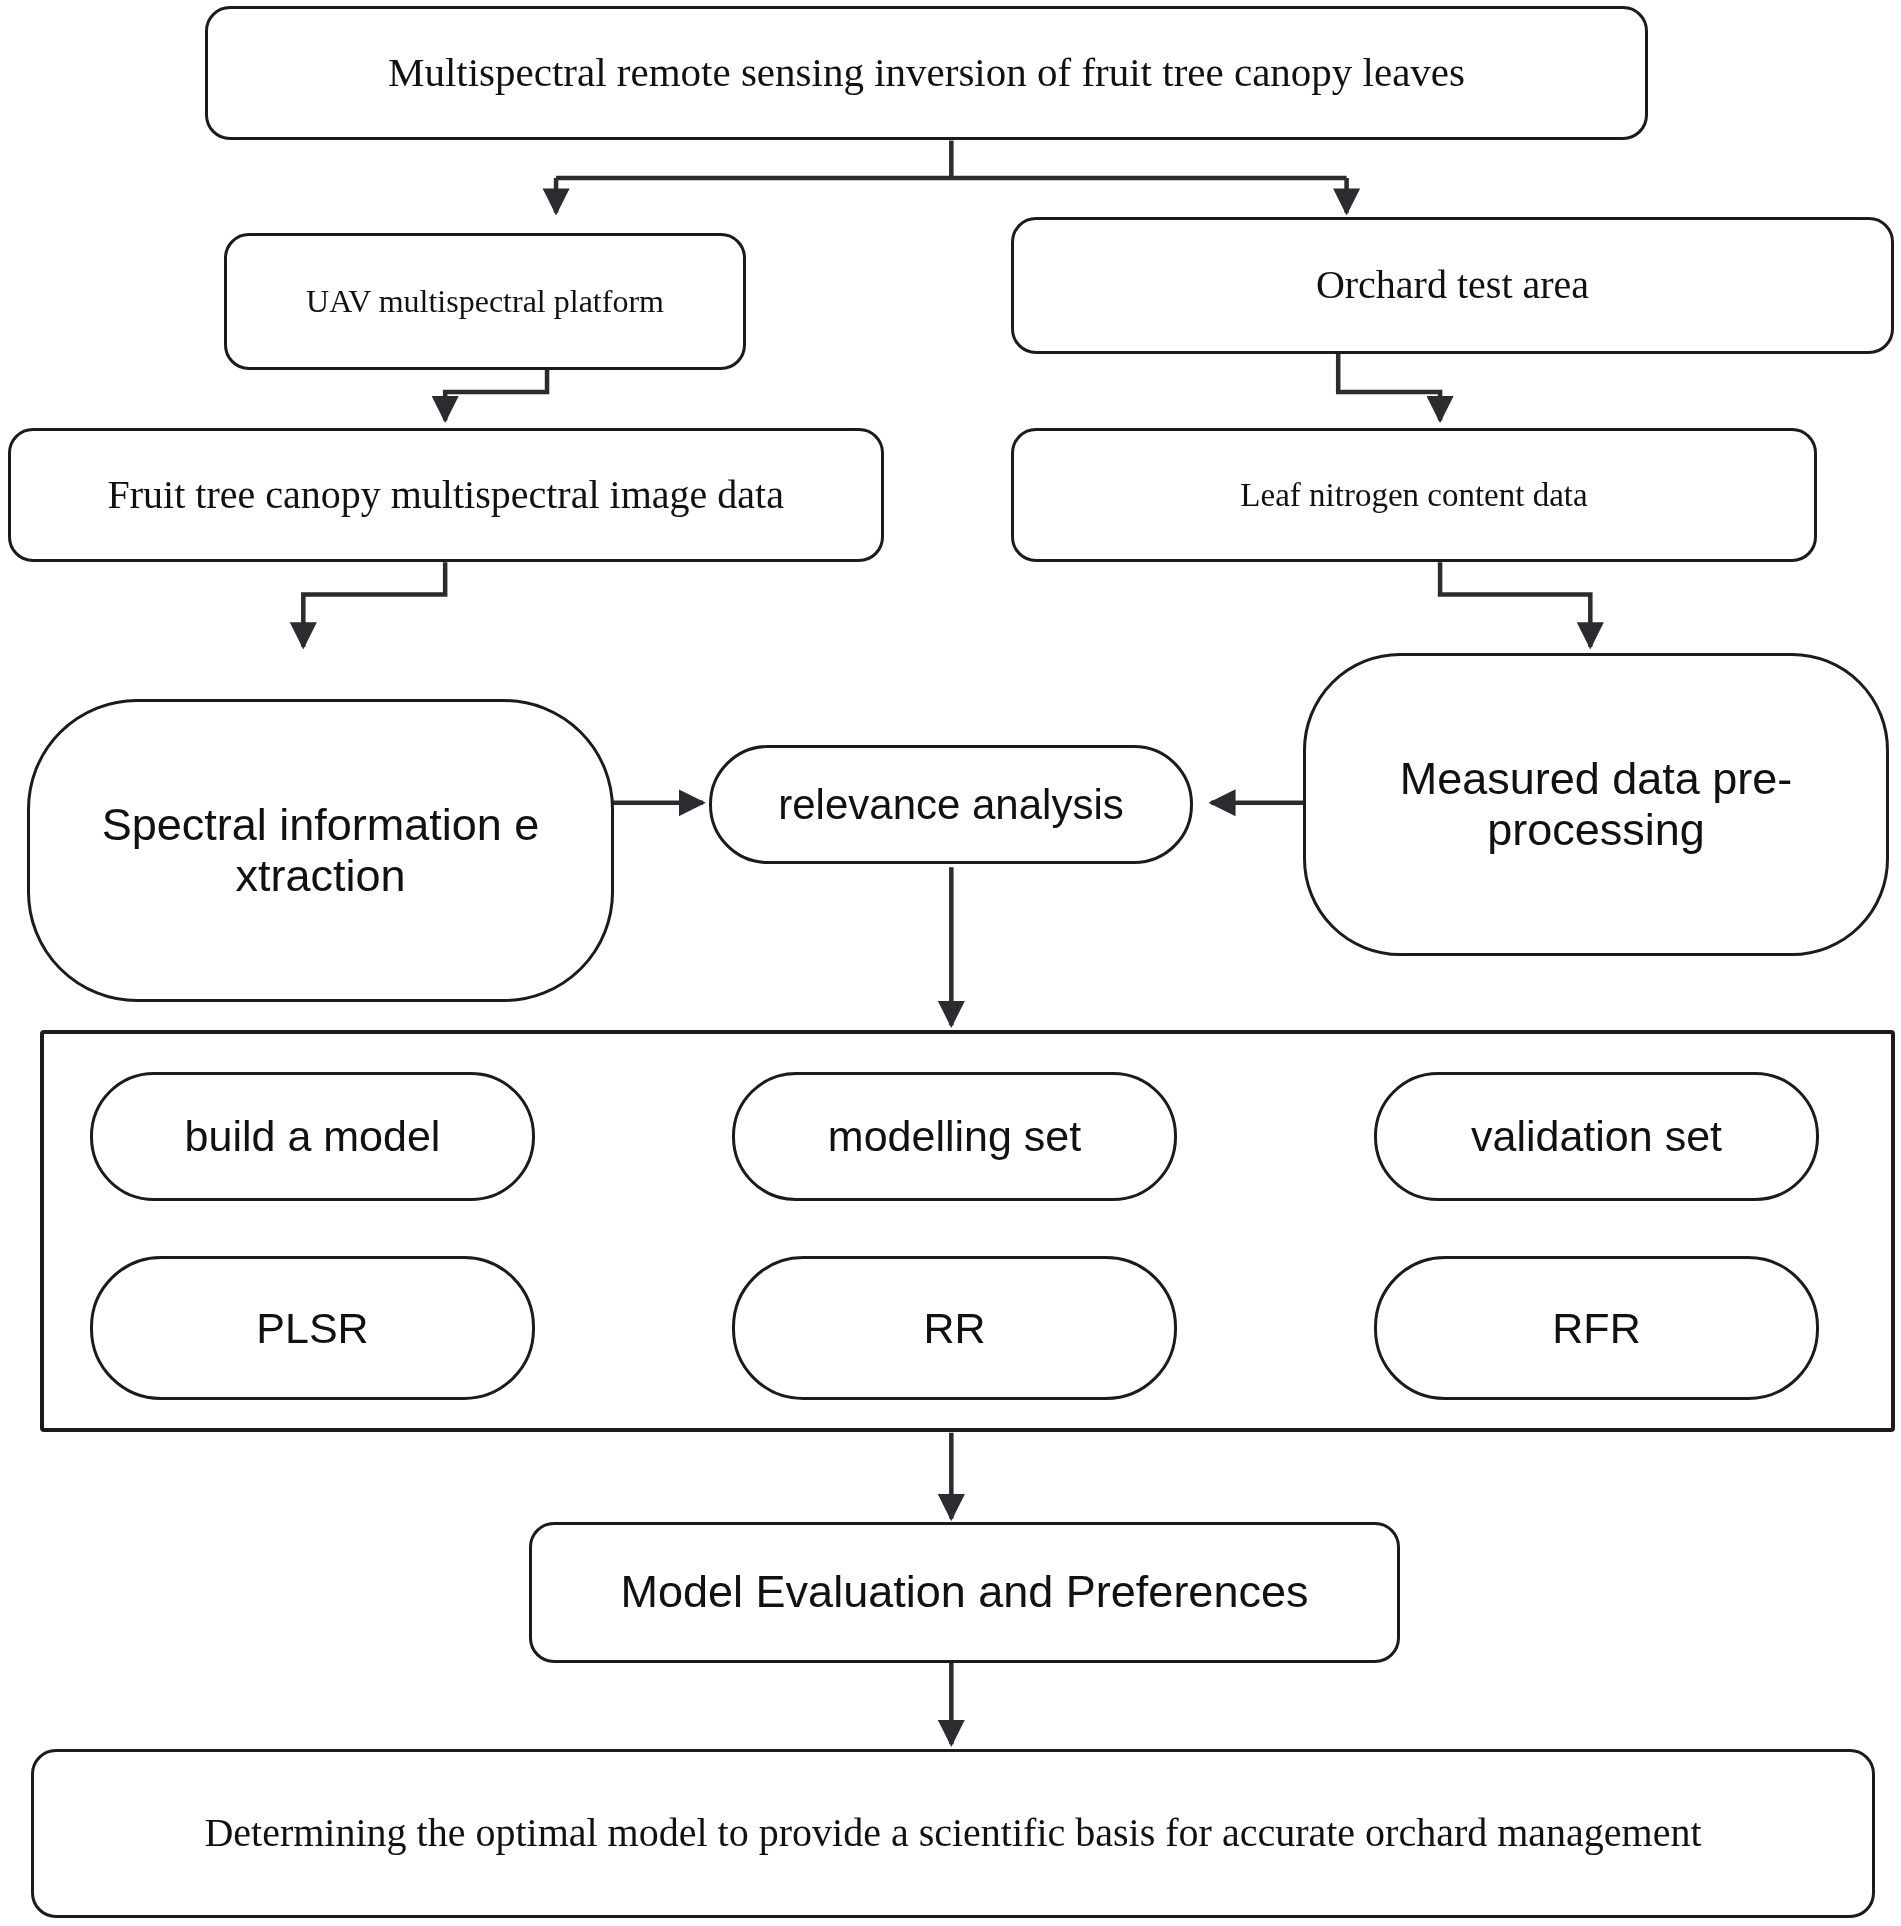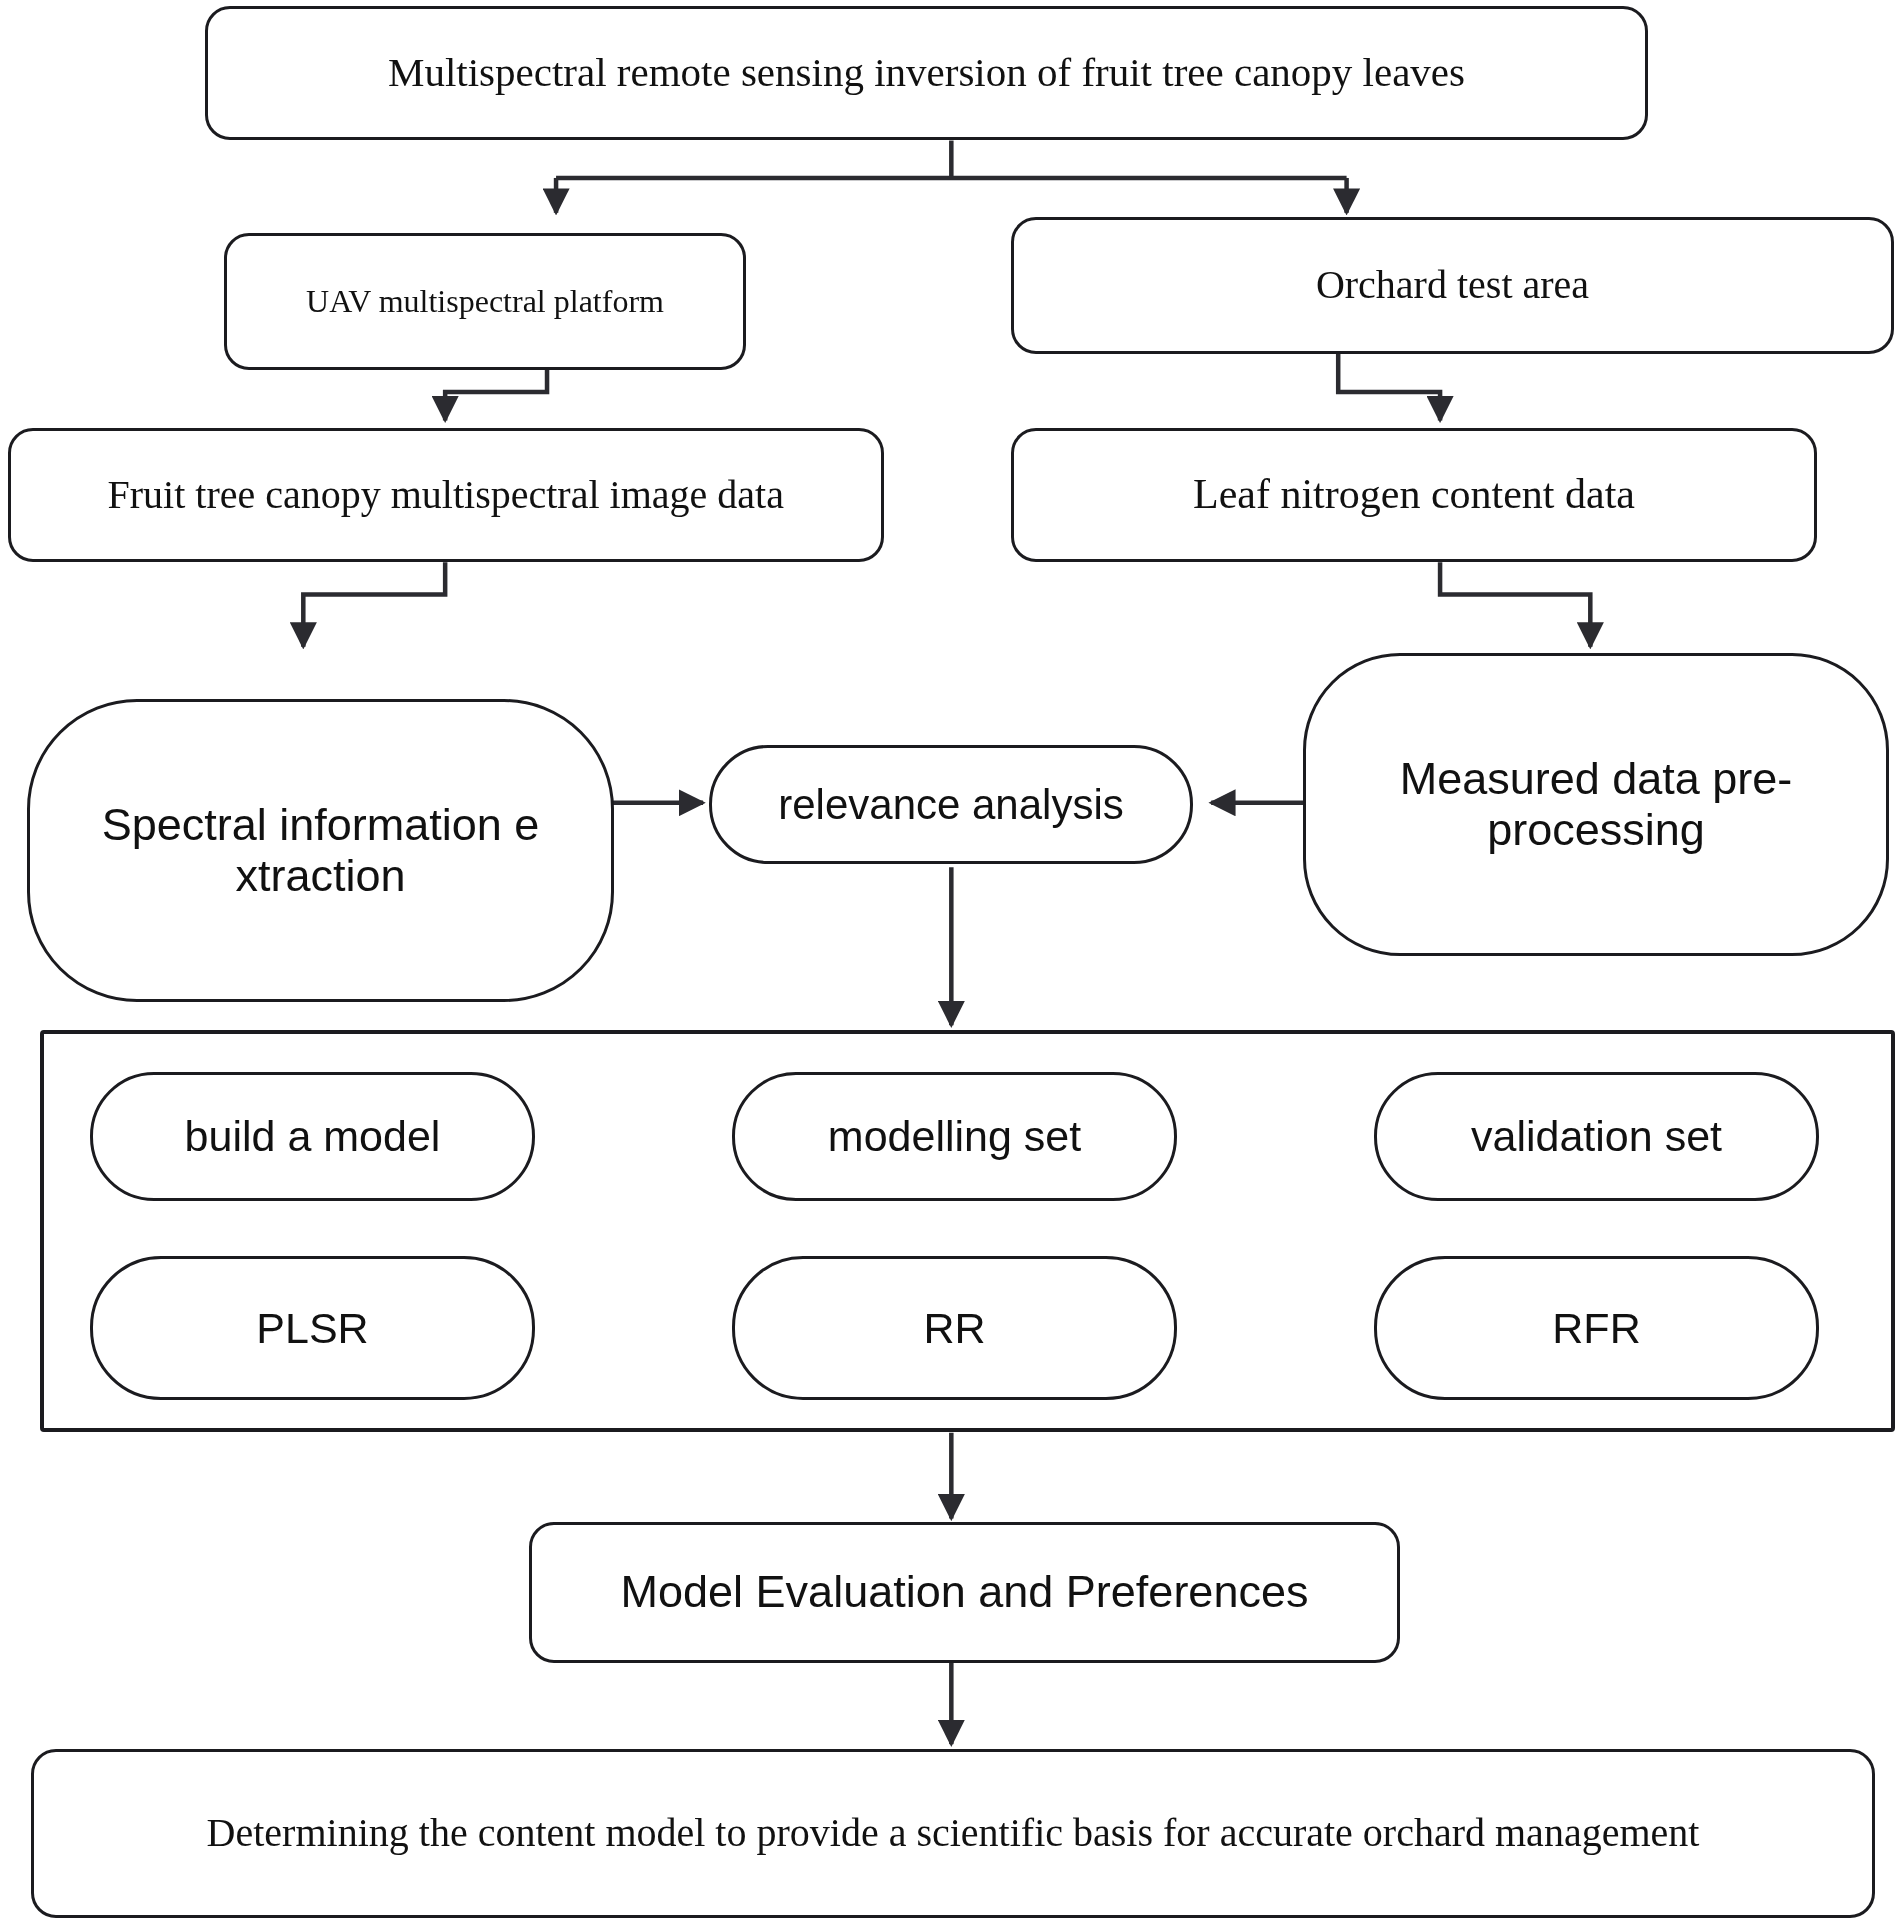--- a/index.html
+++ b/index.html
@@ -116,21 +116,21 @@
   </div>
 
   <div class="node rect serif" style="left:1011px; top:217px; width:883px; height:137px; font-size:40px;">
     <span class="node-label">Orchard test area</span>
   </div>
 
   <div class="node rect serif" style="left:7.7px; top:428px; width:876px; height:134px; font-size:40px;">
     <span class="node-label">Fruit tree canopy multispectral image data</span>
   </div>
 
-  <div class="node rect serif" style="left:1011px; top:428px; width:806px; height:134px; font-size:42px;">
+  <div class="node rect serif" style="left:1011px; top:428px; width:806px; height:134px; font-size:33px;">
     <span class="node-label">Leaf nitrogen content data</span>
   </div>
 
   <div class="node pill sans" style="left:27px; top:653px; width:587px; height:303px; border-radius:110px; font-size:45px;margin-top:46px;">
     <span class="node-label">Spectral information e
 xtraction</span>
   </div>
 
   <div class="node pill sans" style="left:709px; top:745px; width:484px; height:119px; border-radius:59px; font-size:42px;">
     <span class="node-label">relevance analysis</span>
@@ -165,17 +165,17 @@
 
   <div class="node pill sans" style="left:1374px; top:1256px; width:445px; height:144px; border-radius:71px; font-size:43px;">
     <span class="node-label">RFR</span>
   </div>
 
   <div class="node rect sans" style="left:529px; top:1522px; width:871px; height:141px; font-size:45px;">
     <span class="node-label">Model Evaluation and Preferences</span>
   </div>
 
   <div class="node rect serif" style="left:31px; top:1749px; width:1844px; height:169px; font-size:40px;">
-    <span class="node-label">Determining the content model to provide a scientific basis for accurate orchard management</span>
+    <span class="node-label">Determining the optimal model to provide a scientific basis for accurate orchard management</span>
   </div>
 
 </div>
 
 
 </body></html>

